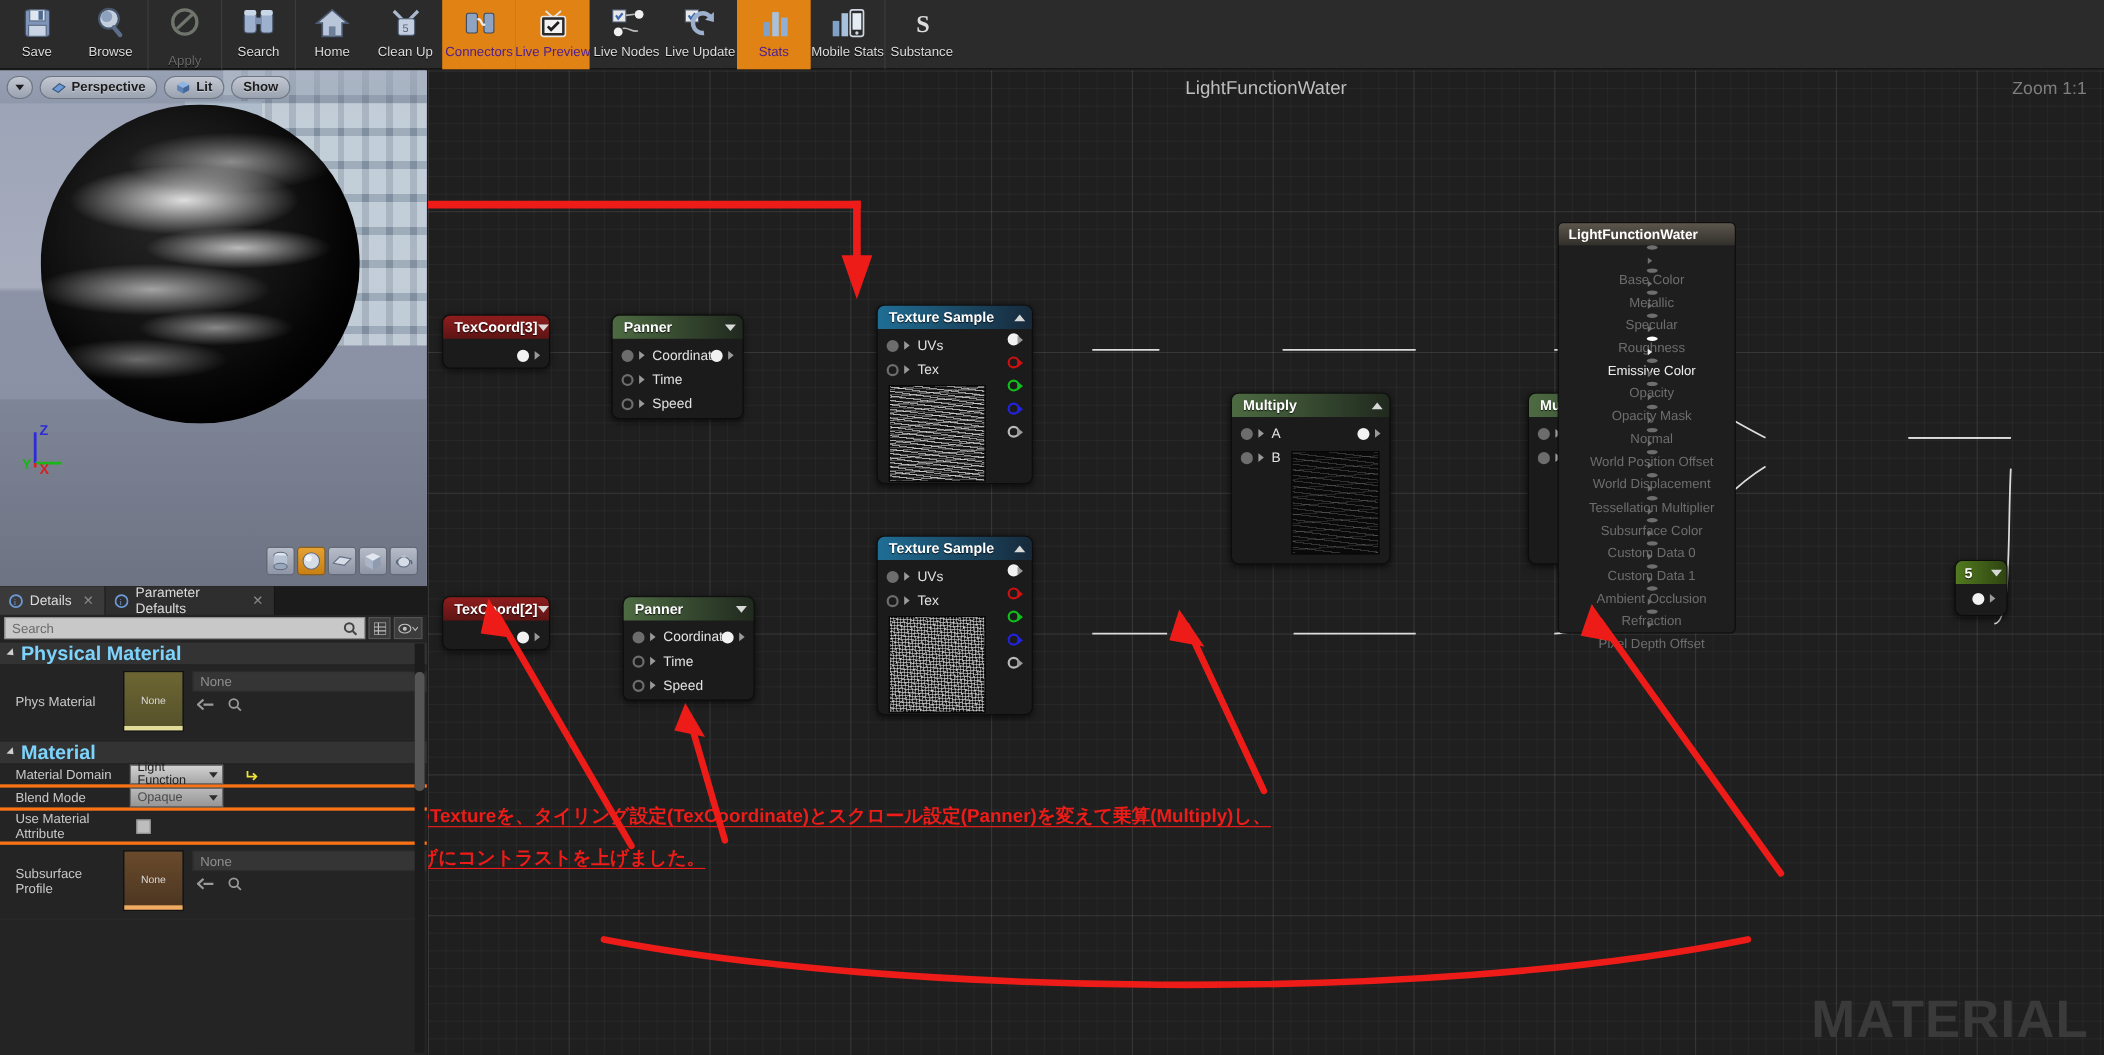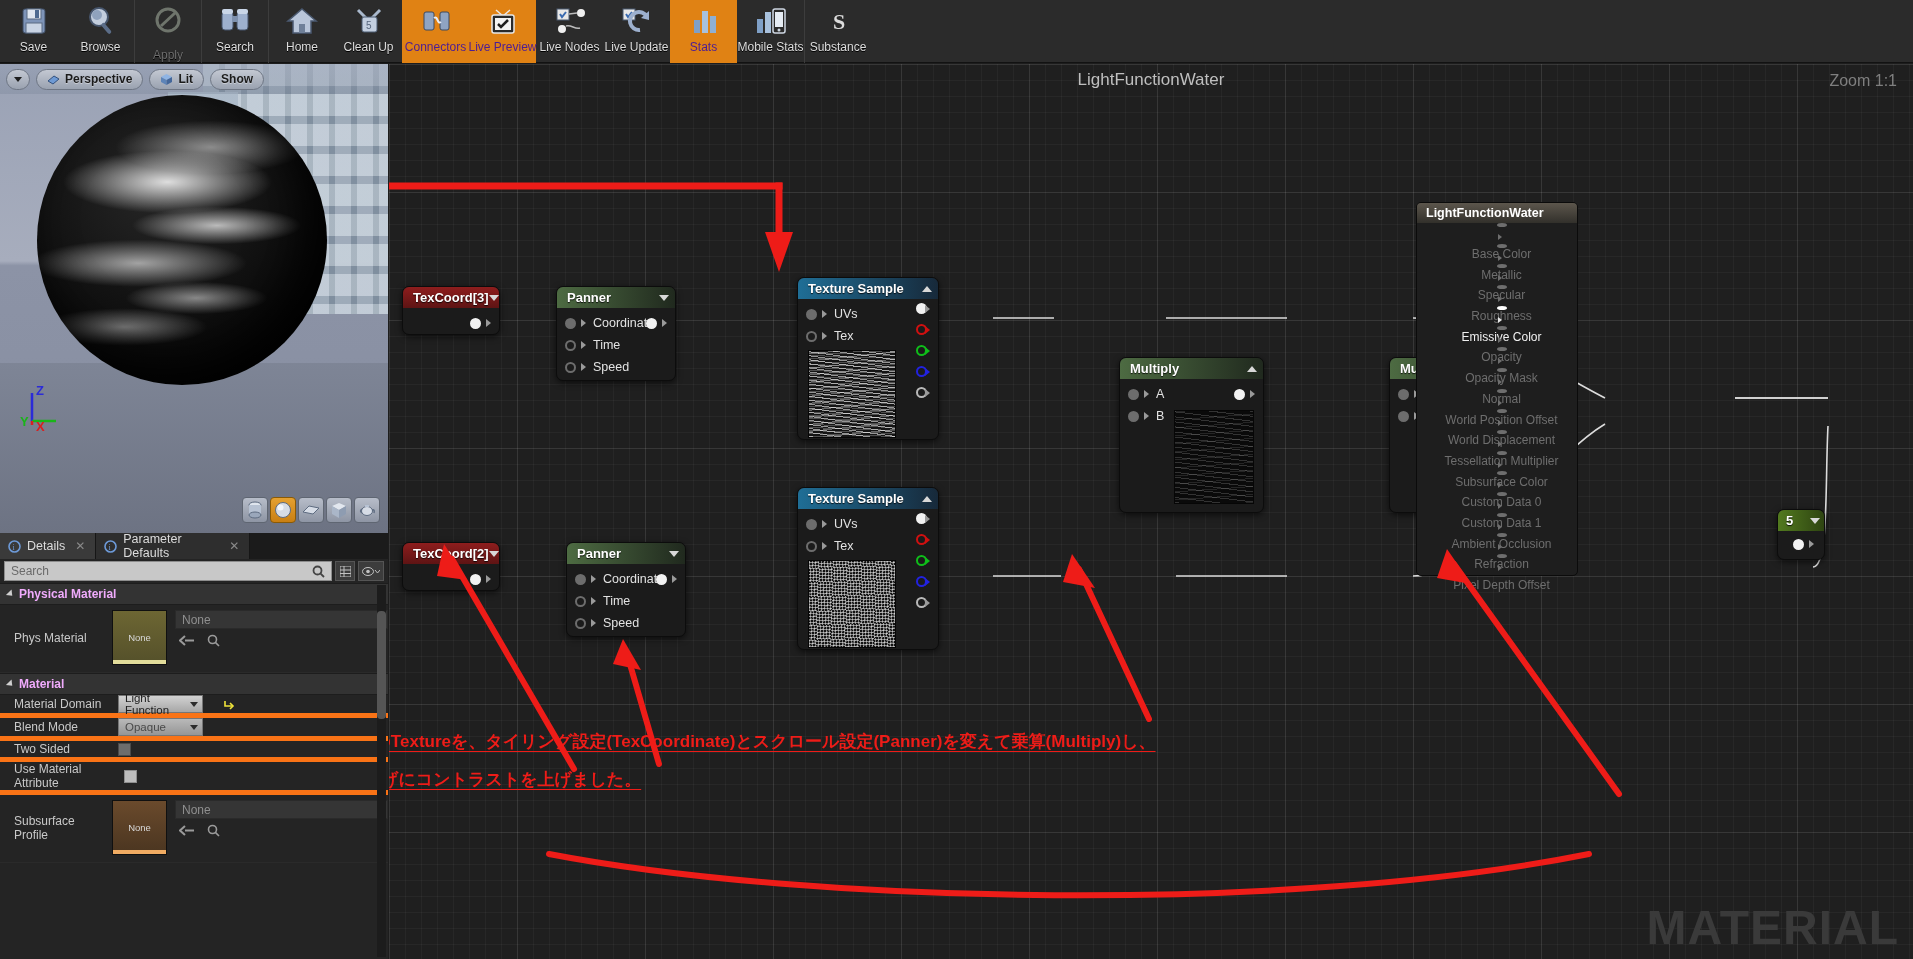--- a/index.html
+++ b/index.html
@@ -116,27 +116,27 @@
   .searchbox {
     flex: 1; height: 20px; background: #c8c8c8; border: 1px solid #8d8d8d;
     display: flex; align-items: center; padding: 0 6px;
     font-size: 12px; color: #6a6a6a;
     justify-content: space-between;
   }
   .sq-btn { width: 20px; height: 20px; background: #3c3c3c; border: 1px solid #555;
             display: flex; align-items: center; justify-content: center; }
   .cat {
     height: 22px; background: #333333; display: flex; align-items: center;
-    padding-left: 8px; gap: 6px; font-size: 12px; font-weight: bold; color: #f0abfc;
+    padding-left: 8px; gap: 6px; font-size: 18px; font-weight: bold; color: #7dd3fc;
     border-top: 1px solid #1d1d1d; border-bottom: 1px solid #1d1d1d;
   }
   .cat .tri { width: 0; height: 0; border-left: 5px solid #cfcfcf;
               border-top: 4px solid transparent; border-bottom: 4px solid transparent;
               transform: rotate(45deg); }
-  .prow { display: flex; align-items: center; min-height: 21px; border-bottom: 5px solid #f97316; }
+  .prow { display: flex; align-items: center; min-height: 21px; border-bottom: 3px solid #f97316; }
   .plabel { width: 112px; padding-left: 14px; font-size: 12px; color: #c9c9c9; flex: none; }
   .pval { flex: 1; padding-left: 6px; display: flex; align-items: center; gap: 11px; }
   .combo {
     width: 85px; height: 18px; display: flex; align-items: center; justify-content: space-between;
     padding: 0 4px 0 6px;
     background: linear-gradient(180deg,#d2d2d2,#a7a7a7);
     border: 1px solid #767676; font-size: 11.5px; color: #202020;
   }
   .combo.dim { background: linear-gradient(180deg,#b9b9b9,#969696); color: #4a4a4a; }
   .combo .cv { width: 0; height: 0; border-top: 5px solid #2c2c2c;
@@ -576,26 +576,20 @@
       <div class="pval">
         <div class="combo dim">
           <span>Opaque</span>
           <span class="cv"></span>
         </div>
       </div>
     </div>
 
 
 
-    <div class="prow">
-      <div class="plabel">Two Sided</div>
-      <div class="pval">
-          <div class="chk"></div>
-        </div>
-    </div>
 
     <div class="prow">
       <div class="plabel" style="width:118px;">Use Material Attribute</div>
       <div class="pval">
           <div class="chk light"></div>
         </div>
     </div>
 
     <div class="assetrow">
       <div class="plabel" style="align-self:center;">Subsurface Profile</div>

